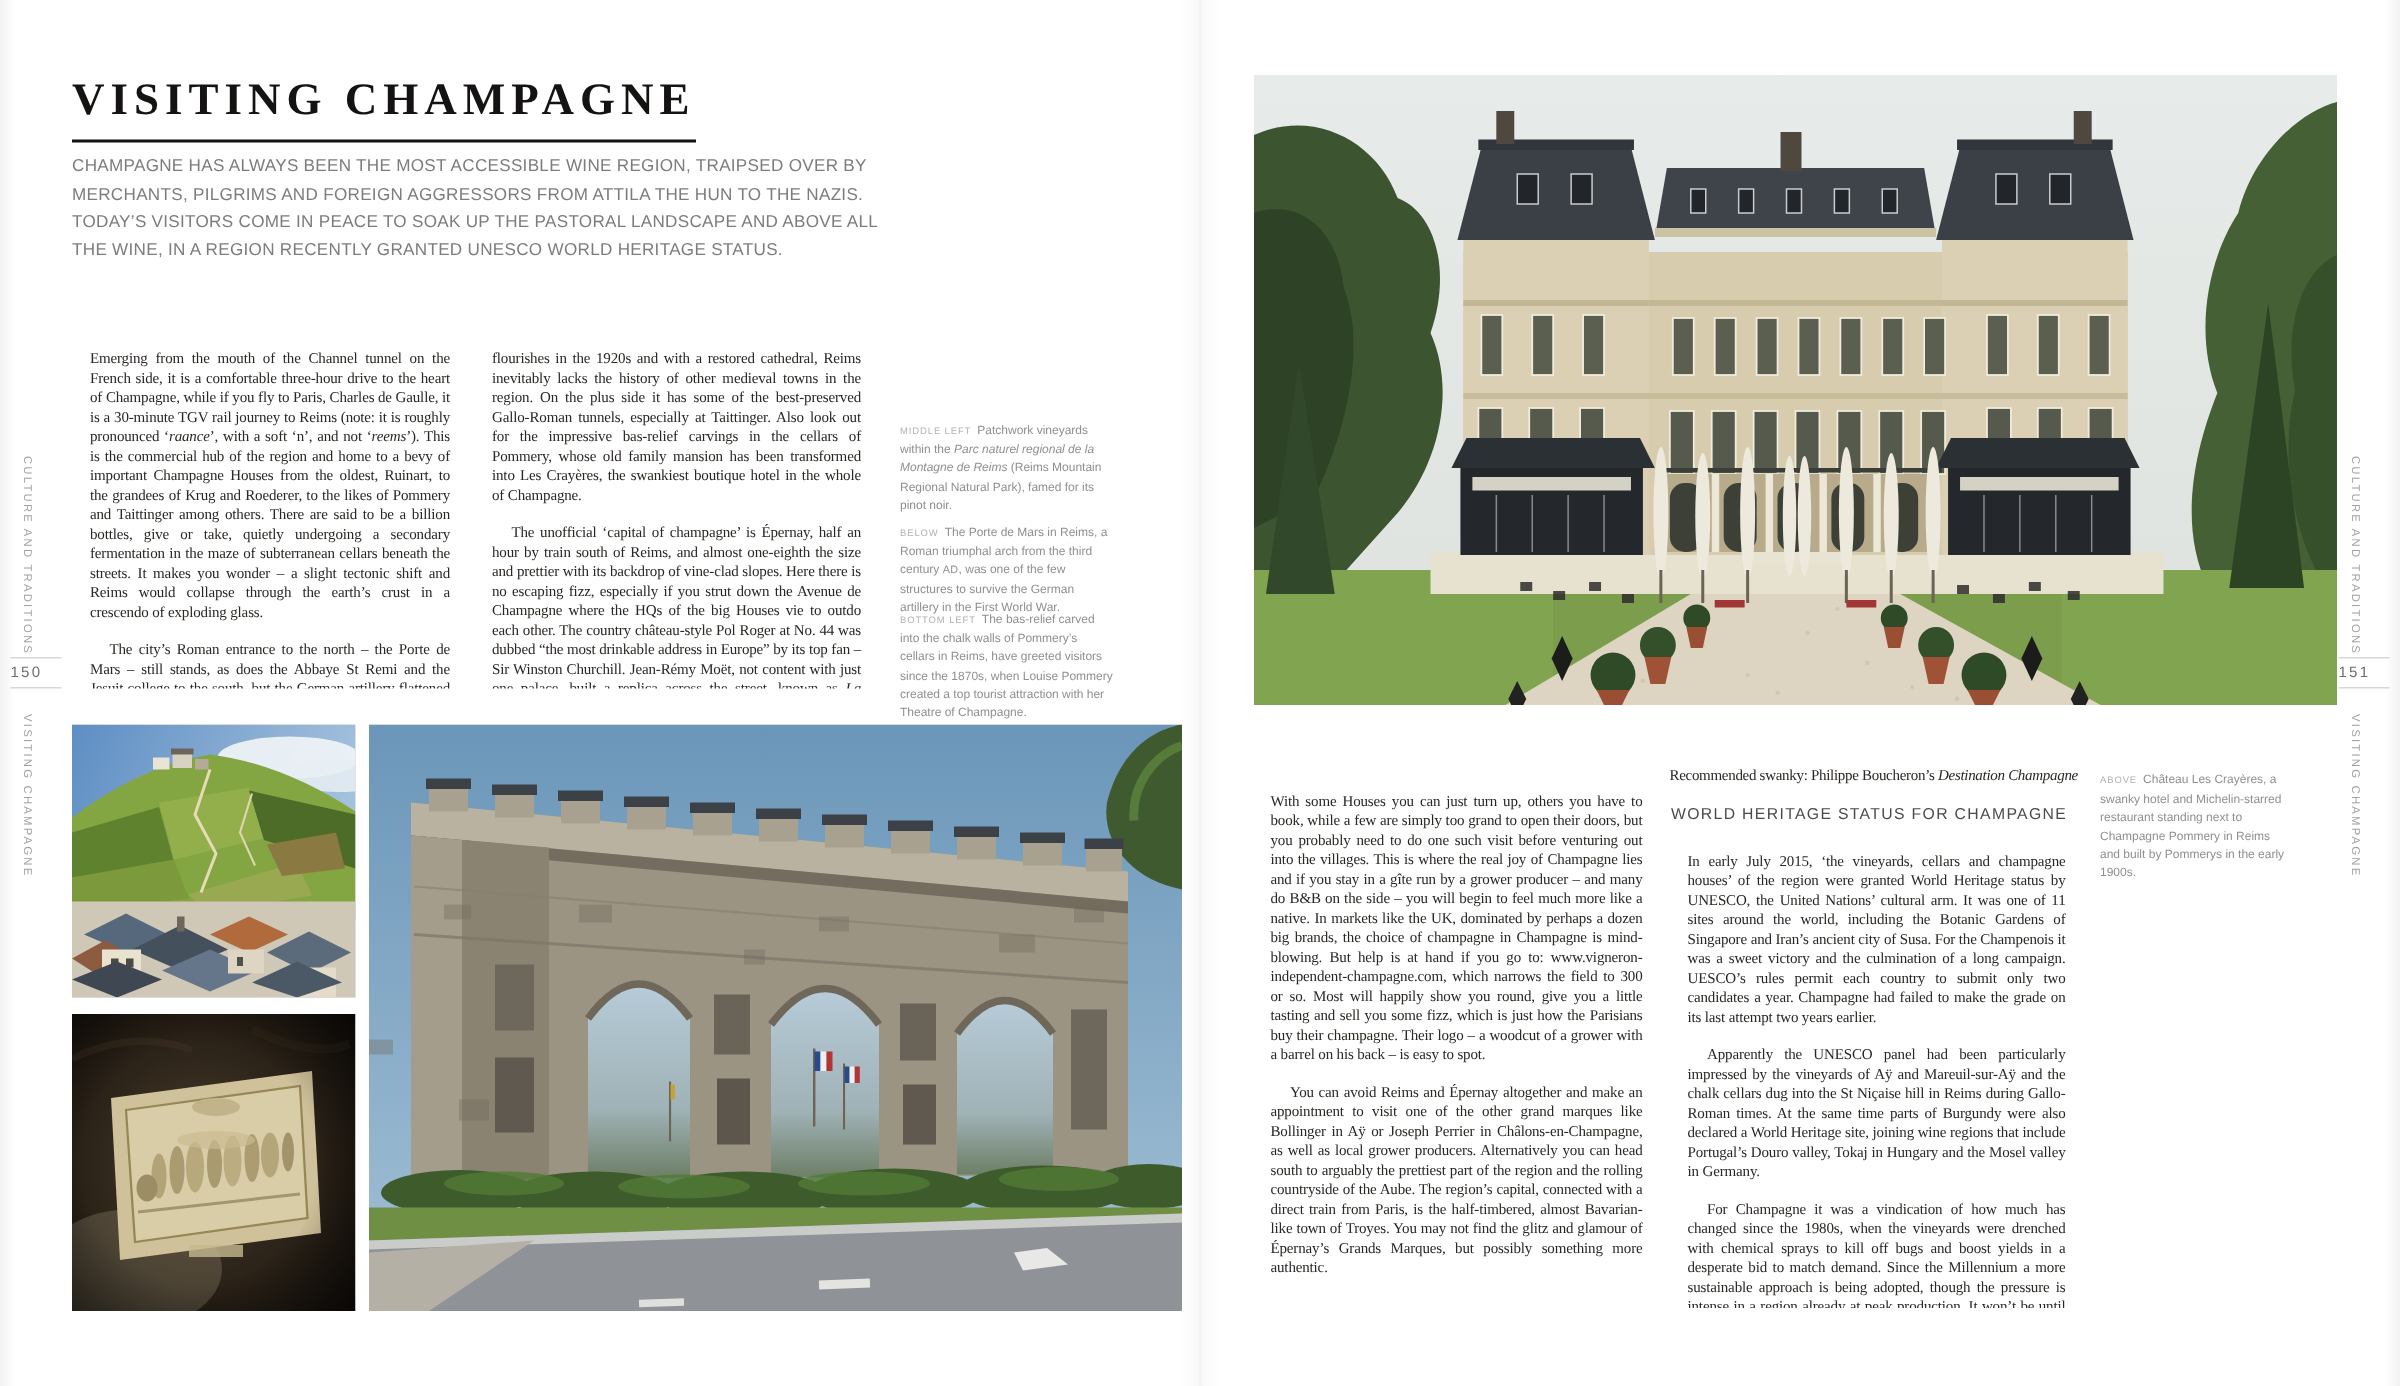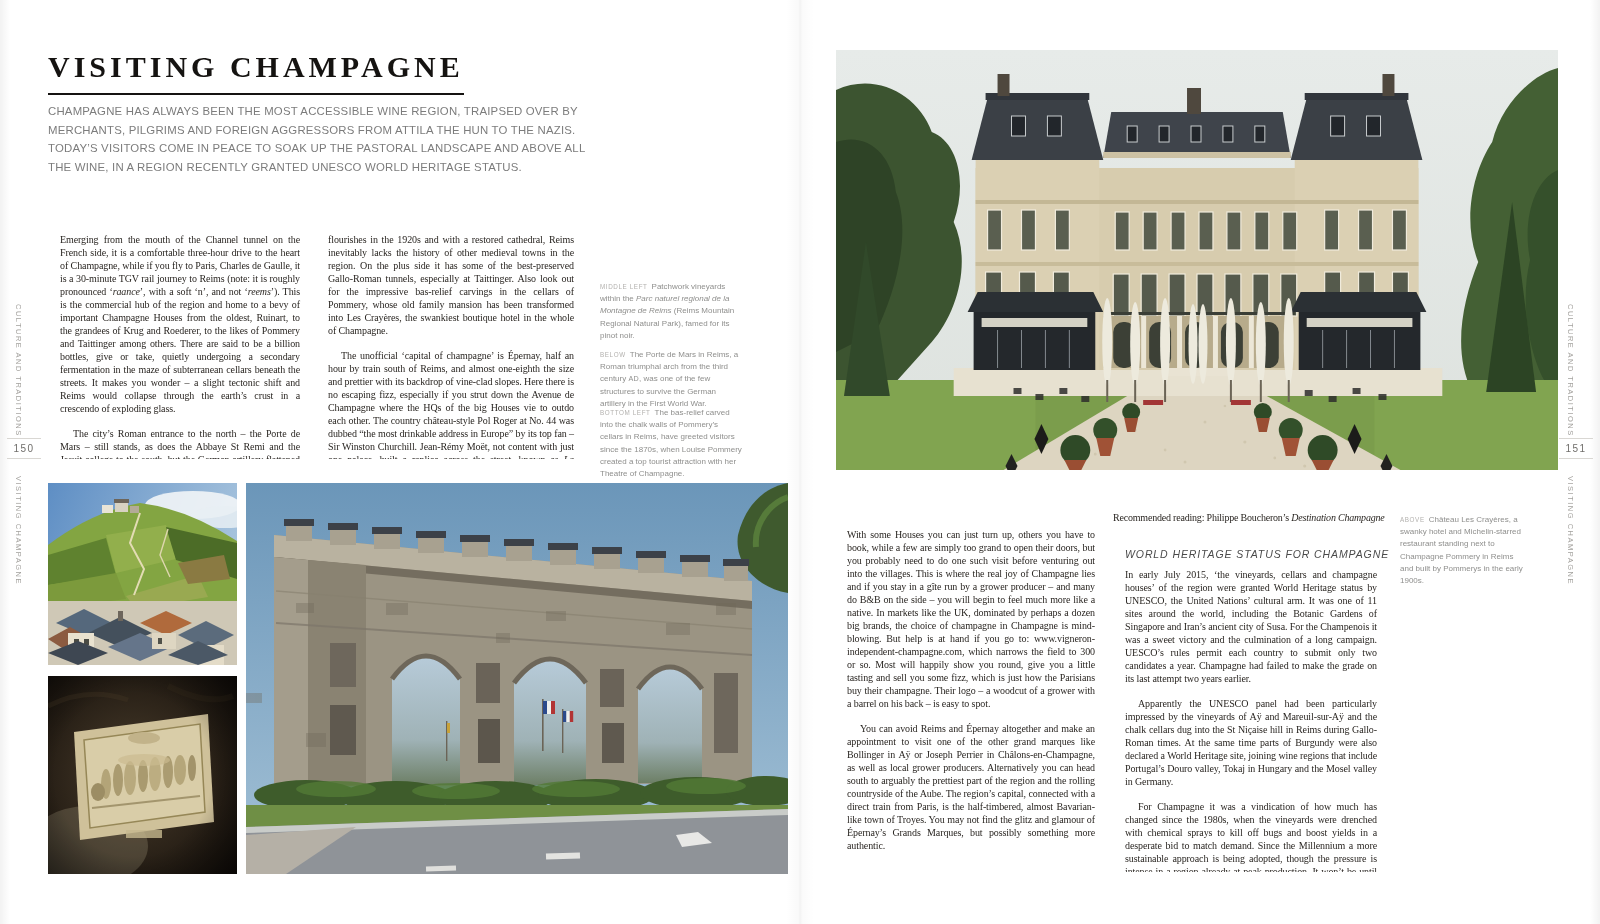--- a/index.html
+++ b/index.html
@@ -27,21 +27,21 @@
   .cap{font-family:"Liberation Sans",sans-serif;font-size:8px;line-height:12.2px;color:#8f8f8d;width:142px;}
   .cap-label{font-size:6.3px;color:#b3b1ae;letter-spacing:0.6px;margin-right:4px;text-transform:uppercase;}
 
   .readnote{font-size:10px;letter-spacing:-0.2px;white-space:nowrap;color:#2a2622;}
   .subhead{font-family:"Liberation Sans",sans-serif;font-weight:400;font-size:10.5px;
            letter-spacing:0.9px;color:#4a4a4a;white-space:nowrap;}
 
   .vside{font-family:"Liberation Sans",sans-serif;font-size:7.5px;letter-spacing:1.5px;color:#a3a19d;
          writing-mode:vertical-rl;text-orientation:mixed;white-space:nowrap;}
   .pnum{font-family:"Liberation Sans",sans-serif;font-size:10px;letter-spacing:1.5px;color:#6f6d6a;
-        width:34px;text-align:center;border-top:1px solid #d9d7d3;border-bottom:1px solid #d9d7d3;
+        width:34px;text-align:left;border-top:1px solid #d9d7d3;border-bottom:1px solid #d9d7d3;
         padding:4px 0;}
 
   .photo{position:absolute;overflow:hidden;background:#ccc;}
   .photo svg{display:block;width:100%;height:100%;}
 </style>
 </head>
 <body>
 
 <div class="root">
   <div class="edge-l"></div>
@@ -464,22 +464,22 @@
         <path d="M176,404 l6,12 l-6,12 l-6,-12 Z" fill="#222220"></path>
         <path d="M552,404 l6,12 l-6,12 l-6,-12 Z" fill="#222220"></path>
       </svg>
     </div>
 
     <div class="bodycol abs" style="left:835px;top:516px;width:272px;height:352px;">
         <p><span>With some Houses you can just turn up, others you have to book, while a few are simply too grand to open their doors, but you probably need to do one such visit before venturing out into the villages. This is where the real joy of Champagne lies and if you stay in a gîte run by a grower producer – and many do B&amp;B on the side – you will begin to feel much more like a native. In markets like the UK, dominated by perhaps a dozen big brands, the choice of champagne in Champagne is mind-blowing. But help is at hand if you go to: www.vigneron-independent-champagne.com, which narrows the field to 300 or so. Most will happily show you round, give you a little tasting and sell you some fizz, which is just how the Parisians buy their champagne.  Their logo – a woodcut of a grower with a barrel on his back – is easy to spot.</span></p>
         <p><span>You can avoid Reims and Épernay altogether and make an appointment to visit one of the other grand marques like Bollinger in Aÿ or Joseph Perrier in Châlons-en-Champagne, as well as local grower producers. Alternatively you can head south to arguably the prettiest part of the region and the rolling countryside of the Aube. The region’s capital, connected with a direct train from Paris, is the half-timbered, almost Bavarian-like town of Troyes. You may not find the glitz and glamour of Épernay’s Grands Marques, but possibly something more authentic.</span></p>
       </div>
 
-    <p class="readnote abs" style="left:1113px;top:512px;width:278px;margin:0;"><span>Recommended reading: Philippe Boucheron’s </span><span class="it">Destination Champagne</span></p>
-    <h2 class="subhead abs" style="left:1113px;top:536px;margin:12px;font-style:italic;">WORLD HERITAGE STATUS FOR CHAMPAGNE</h2>
+    <p class="readnote abs" style="left:1113px;top:512px;width:278px;margin:0;"><span>Recommended swanky: Philippe Boucheron’s </span><span class="it">Destination Champagne</span></p>
+    <h2 class="subhead abs" style="left:1113px;top:536px;margin:1px;">WORLD HERITAGE STATUS FOR CHAMPAGNE</h2>
     <div class="bodycol abs" style="left:1113px;top:556px;width:276px;height:316px;">
         <p><span>In early July 2015, ‘the vineyards, cellars and champagne houses’ of the region were granted World Heritage status by UNESCO, the United Nations’ cultural arm. It was one of 11 sites around the world, including the Botanic Gardens of Singapore and Iran’s ancient city of Susa. For the Champenois it was a sweet victory and the culmination of a long campaign. UESCO’s rules permit each country to submit only two candidates a year. Champagne had failed to make the grade on its last attempt two years earlier.</span></p>
         <p><span>Apparently the UNESCO panel had been particularly impressed by the vineyards of Aÿ and Mareuil-sur-Aÿ and the chalk cellars dug into the St Niçaise hill in Reims during Gallo-Roman times. At the same time parts of Burgundy were also declared a World Heritage site, joining wine regions that include Portugal’s Douro valley, Tokaj in Hungary and the Mosel valley in Germany.</span></p>
         <p><span>For Champagne it was a vindication of how much has changed since the 1980s, when the vineyards were drenched with chemical sprays to kill off bugs and boost yields in a desperate bid to match demand. Since the Millennium a more sustainable approach is being adopted, though the pressure is intense in a region already at peak production. It won’t be until 2020 that any wine from the 40 new villages will come on stream. In the meantime the price of supermarket champagne may have to become a little more sustainable too.</span></p>
       </div>
 
     <div class="cap abs" style="left:1400px;top:514px;width:128px;">
       <span class="cap-label">ABOVE</span><span><span>Château Les Crayères, a swanky hotel and Michelin-starred restaurant standing next to Champagne Pommery in Reims and built by Pommerys in the early 1900s.</span></span>
     </div>
   </div>

